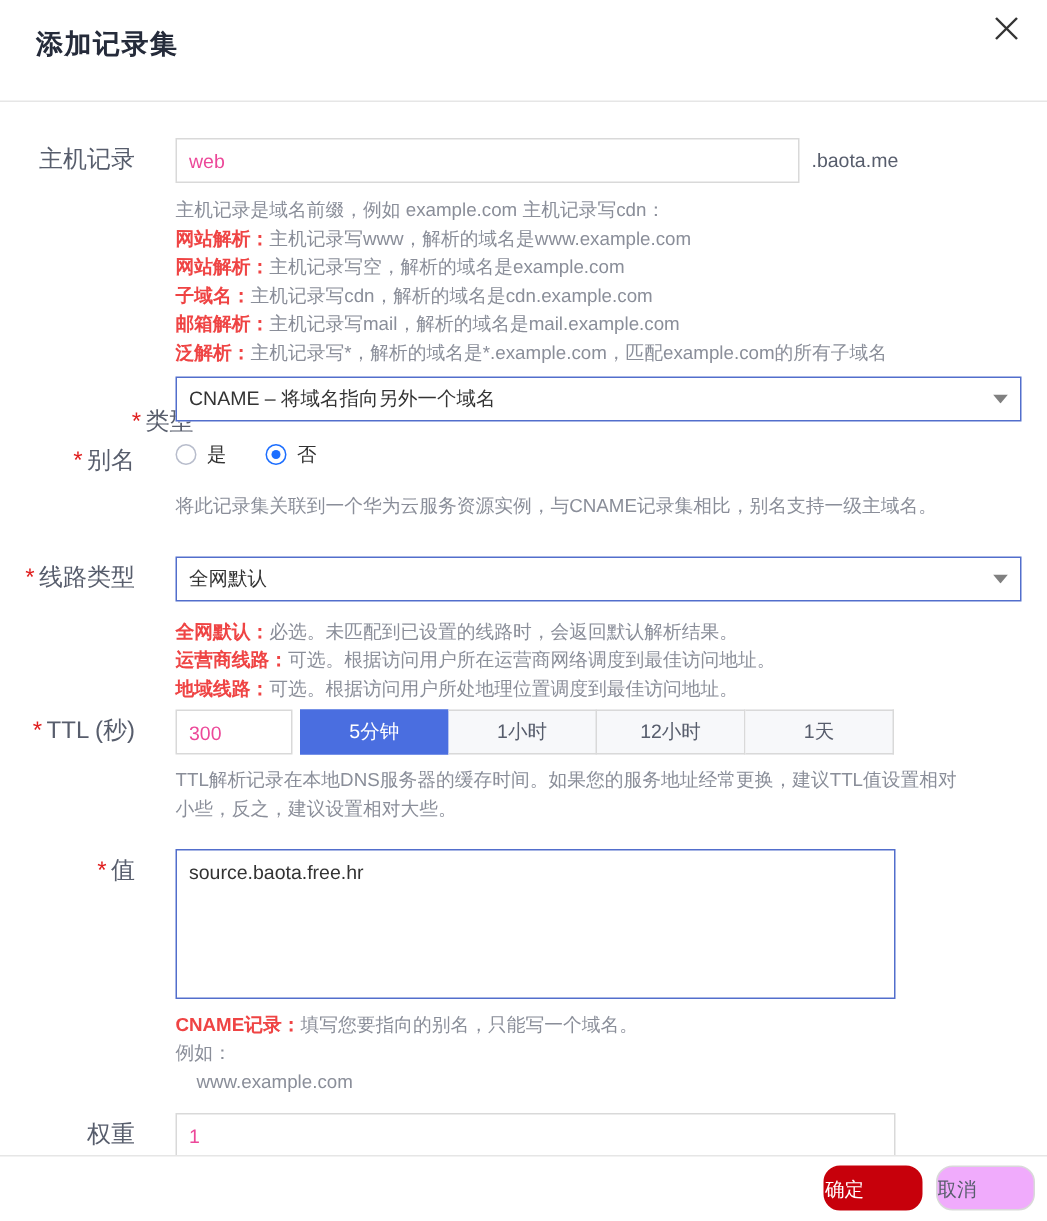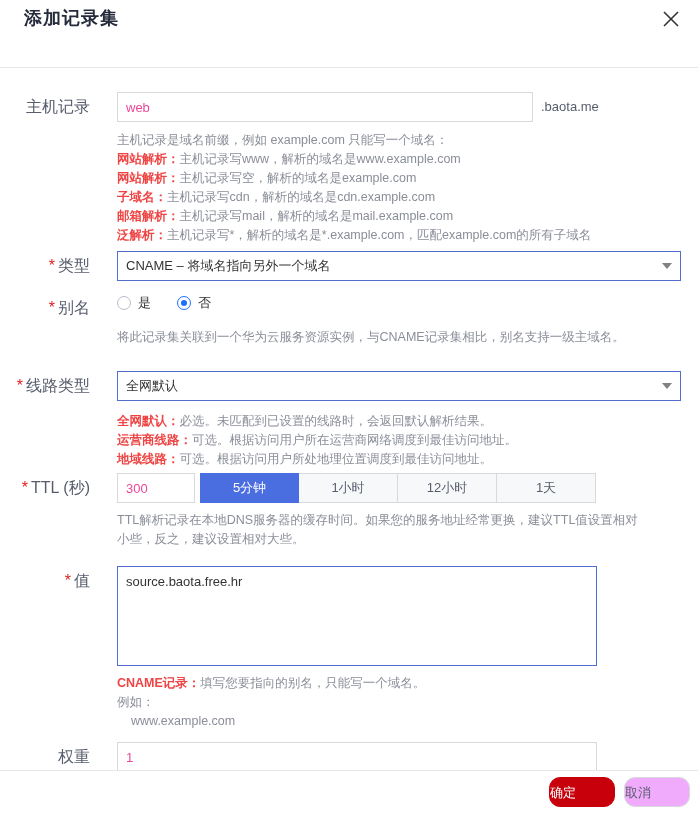--- a/index.html
+++ b/index.html
@@ -27,21 +27,21 @@
   }
   .dialog-header {
     position: relative;
     height: 68px;
     border-bottom: 1px solid #e6e6e6;
     box-sizing: border-box;
   }
   .dialog-title {
     position: absolute;
     left: 24px;
-    top: 6px;
+    top: 17px;
     font-size: 18px;
     font-weight: bold;
     color: #252b3a;
     letter-spacing: 1px;
   }
   .close-icon {
     position: absolute;
     right: 14px;
     top: 6px;
     width: 26px;
@@ -244,30 +244,30 @@
   <div class="dialog-body">
 
     <div class="form-row" style="top:24px;">
       <div class="label" style="top:6px;">主机记录</div>
       <div class="field" style="top:0;">
         <input class="text-input" style="width: 416px;" value="web">
         <span class="suffix-text" style="left:424px; top:7px;">.baota.me</span>
       </div>
     </div>
     <div class="hint" style="top:63px;">
-      <div>主机记录是域名前缀，例如 example.com 只能写一个域名：</div>
+      <div>主机记录是域名前缀，例如 example.com 主机记录写cdn：</div>
       <div><b>网站解析：</b><span>主机记录写www，解析的域名是www.example.com</span></div>
       <div><b>网站解析：</b><span>主机记录写空，解析的域名是example.com</span></div>
       <div><b>子域名：</b><span>主机记录写cdn，解析的域名是cdn.example.com</span></div>
       <div><b>邮箱解析：</b><span>主机记录写mail，解析的域名是mail.example.com</span></div>
       <div><b>泛解析：</b><span>主机记录写*，解析的域名是*.example.com，匹配example.com的所有子域名</span></div>
     </div>
 
     <div class="form-row" style="top:183px;">
-      <div class="label" style="top:6px;"><span class="req">*</span><span>类型</span></div>
+      <div class="label" style="top:22px;padding-left:39px;"><span class="req">*</span><span>类型</span></div>
       <div class="field" style="top:0;">
         <div class="select-box">
           <span>CNAME – 将域名指向另外一个域名</span>
           <span class="select-arrow">
             <svg width="10" height="6" viewBox="0 0 10 6">
                 <path d="M0 0 L5 6 L10 0 Z" fill="#808080"></path>
               </svg>
           </span>
         </div>
       </div>

